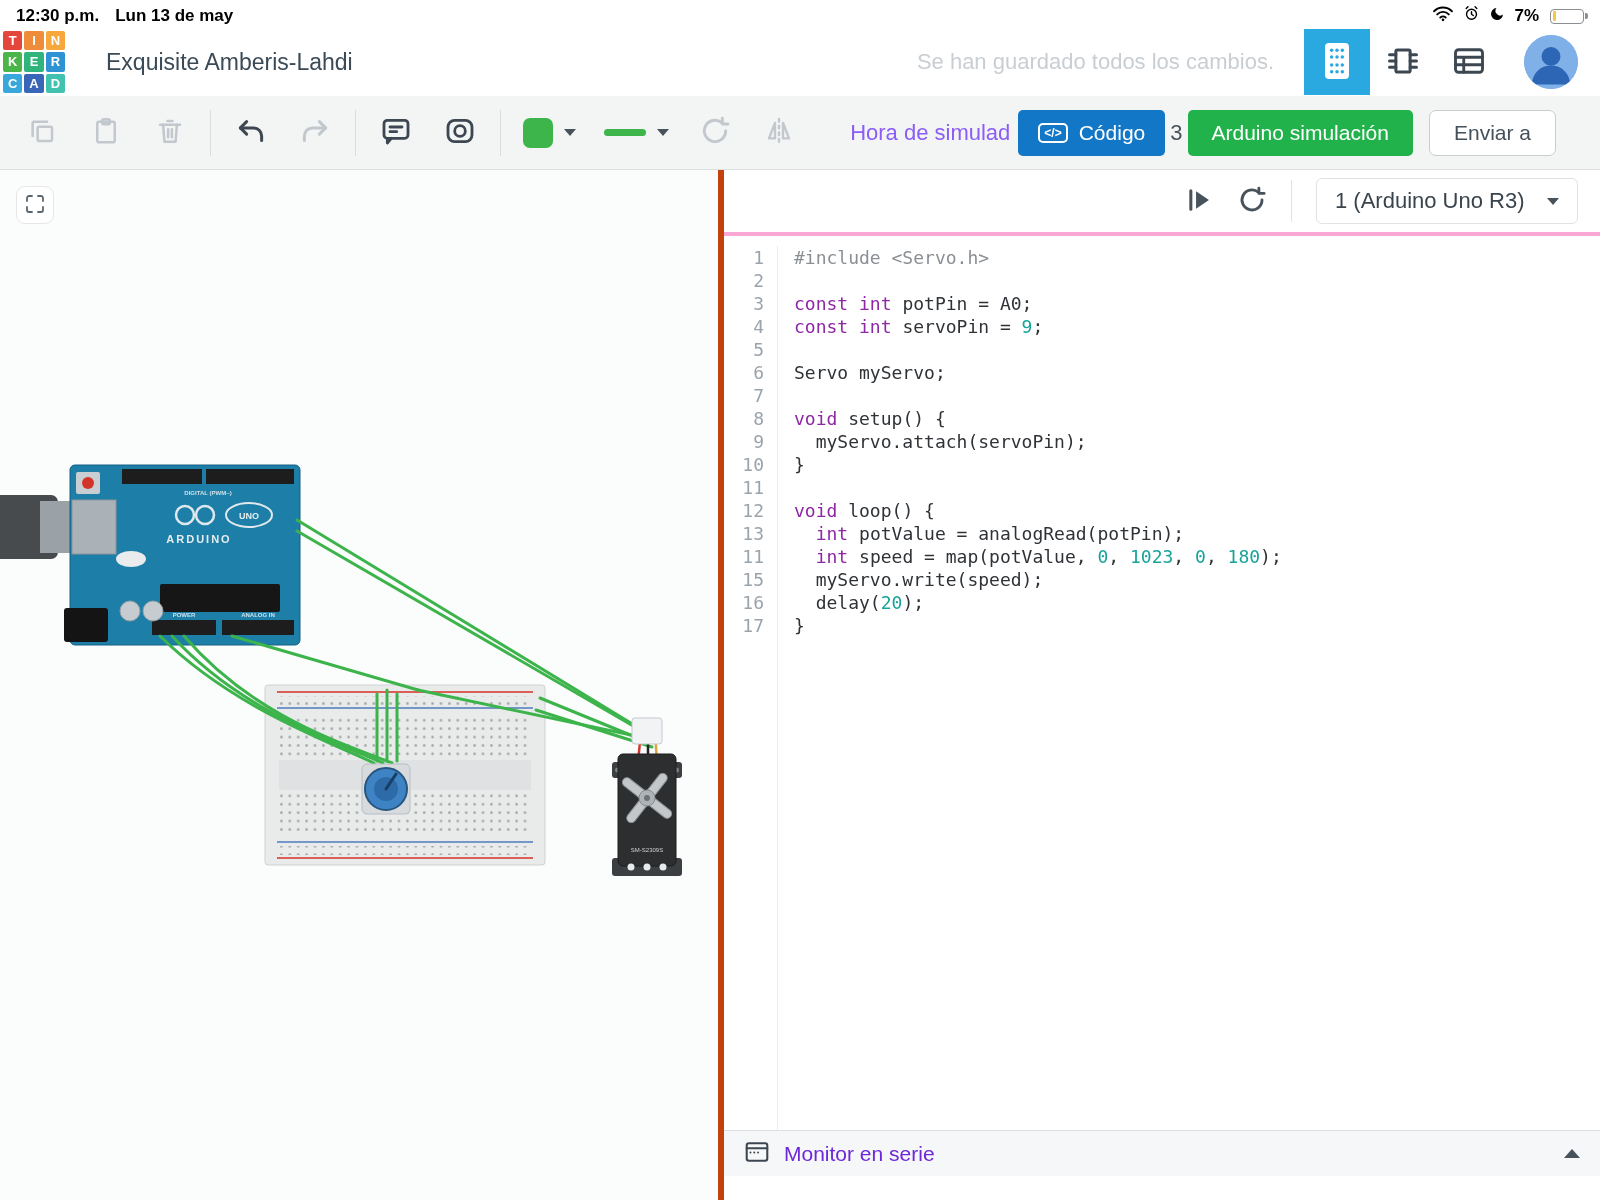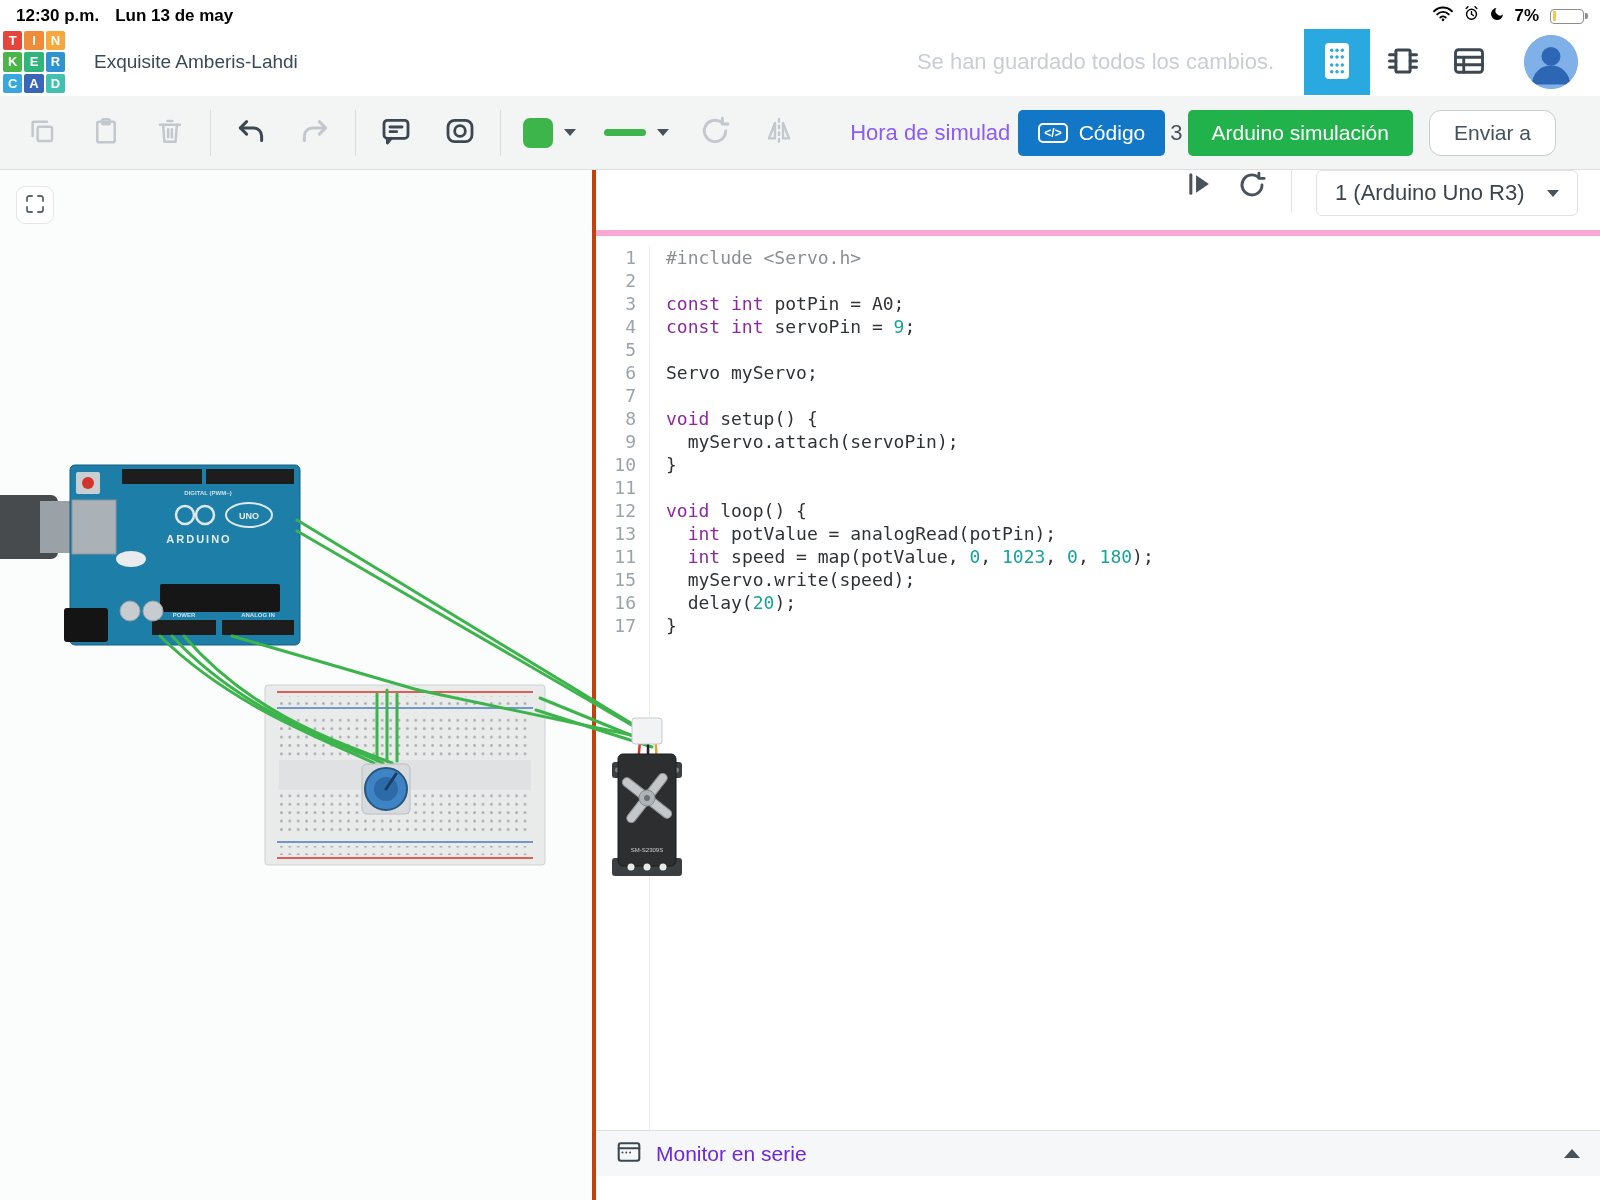--- a/index.html
+++ b/index.html
@@ -12,52 +12,52 @@
   .sb-left{display:flex;gap:16px;align-items:center;}
   .sb-right{display:flex;align-items:center;gap:9px;}
   .battery{position:relative;width:34px;height:15px;border:1.5px solid #8a8f94;border-radius:4px;margin-left:2px;}
   .battery::after{content:"";position:absolute;right:-5px;top:3px;width:3px;height:6px;background:#8a8f94;border-radius:0 2px 2px 0;}
   .battery-fill{position:absolute;left:1.5px;top:1.5px;bottom:1.5px;width:3px;background:#f6c944;border-radius:1px;}
 
   
   .app-header{height:68px;display:flex;align-items:center;background:#fff;padding-right:22px;}
   .logo{width:68px;height:68px;display:grid;grid-template-columns:repeat(3,1fr);grid-template-rows:repeat(3,1fr);gap:2px;padding:3px;}
   .logo-tile{display:flex;align-items:center;justify-content:center;color:#fff;font-weight:700;font-size:13px;border-radius:2px;background:#999;}
-  .doc-title{font-size:19px;color:#3a4a56;margin-left:26px;white-space:nowrap;}
+  .doc-title{font-size:23px;color:#3a4a56;margin-left:38px;white-space:nowrap;}
   .saved-status{margin-left:auto;font-size:22px;color:#c9ced3;margin-right:30px;white-space:nowrap;}
   .header-actions{display:flex;align-items:center;}
   .view-btn{width:66px;height:66px;display:flex;align-items:center;justify-content:center;background:transparent;border:none;cursor:pointer;}
   .view-btn.active{background:#2aa9e1;}
   .avatar{width:54px;height:54px;border-radius:50%;overflow:hidden;margin-left:22px;flex-shrink:0;background:#7fb0e8;}
 
   
   .toolbar{height:74px;background:#f3f4f4;border-bottom:1px solid #dcdfe1;display:flex;align-items:center;padding:0 44px 0 10px;}
   .tool{width:64px;height:54px;display:flex;align-items:center;justify-content:center;background:transparent;border:none;cursor:pointer;}
   .tdiv{width:1px;height:46px;background:#d9dcde;margin:0 8px;flex-shrink:0;}
   .swatch-btn{display:flex;align-items:center;gap:11px;padding:0 14px;height:54px;border:none;background:transparent;cursor:pointer;}
   .swatch{width:30px;height:30px;border-radius:7px;background:#3db54a;}
   .wire-swatch{width:42px;height:7px;border-radius:4px;background:#3db54a;}
   .caret{width:0;height:0;border-left:6px solid transparent;border-right:6px solid transparent;border-top:7px solid #47525b;}
   .sim-label{margin-left:auto;font-size:22px;color:#8b5cf6;white-space:nowrap;}
   .sim-digit{font-size:22px;color:#47525b;margin:0 5px;}
   .btn{display:flex;align-items:center;justify-content:center;height:46px;border-radius:5px;font-size:21px;border:none;cursor:pointer;white-space:nowrap;}
   .btn-code{background:#1377c8;color:#fff;padding:0 20px;gap:11px;margin-left:8px;}
   .code-chip{border:2px solid #fff;border-radius:5px;font-size:12px;padding:2px 4px;font-weight:700;line-height:1;}
   .btn-stop{background:#21b24b;color:#fff;padding:0 24px;}
-  .btn-send{background:#fff;border:1px solid #c8cdd1;color:#44505a;padding:4px 24px;margin-left:16px;border-radius:12px;}
+  .btn-send{background:#fff;border:1px solid #c8cdd1;color:#44505a;padding:4px 24px;margin-left:16px;border-radius:7px;}
 
   
   .main{flex:1;display:flex;min-height:0;}
-  .canvas{width:596px;position:relative;background:#fbfcfc;border-right:4px solid #c2410c;flex-shrink:0;}
+  .canvas{width:724px;position:relative;background:#fbfcfc;border-right:6px solid #c2410c;flex-shrink:0;}
   .fit-btn{position:absolute;left:16px;top:16px;width:38px;height:38px;background:#fff;border:1px solid #e4e6e8;border-radius:9px;display:flex;align-items:center;justify-content:center;cursor:pointer;z-index:2;}
   .circuit-svg{position:absolute;inset:0;}
 
   
   .code-panel{flex:1;display:flex;flex-direction:column;min-width:0;background:#fff;}
-  .code-header{height:66px;border-bottom:6px solid #f9a8d4;display:flex;align-items:flex-start;justify-content:flex-end;padding:0 22px;gap:24px;flex-shrink:0;}
+  .code-header{height:66px;border-bottom:4px solid #f9a8d4;display:flex;align-items:center;justify-content:flex-end;padding:0 22px;gap:24px;flex-shrink:0;}
   .icon-btn{background:transparent;border:none;display:flex;align-items:center;justify-content:center;cursor:pointer;}
   .chdiv{width:1px;height:42px;background:#e0e2e4;}
   .board-select{display:flex;align-items:center;gap:16px;font-size:22px;color:#3a444d;padding:9px 18px;border:1px solid #e0e2e4;border-radius:6px;background:#fff;min-width:262px;justify-content:space-between;cursor:pointer;}
   .code-editor{flex:1;display:flex;font-family:"DejaVu Sans Mono",monospace;font-size:18px;overflow:hidden;padding-top:10px;min-height:0;}
   .gutter{width:54px;text-align:right;padding-right:13px;color:#9ba3ab;flex-shrink:0;border-right:1px solid #ececec;}
   .gutter div{height:23px;line-height:23px;}
   .code-lines{padding-left:16px;color:#2f3337;}
   .code-line{height:23px;line-height:23px;white-space:pre;}
   .tok-kw{color:#8d27a3;font-weight:400;}
   .tok-num{color:#17a398;}

